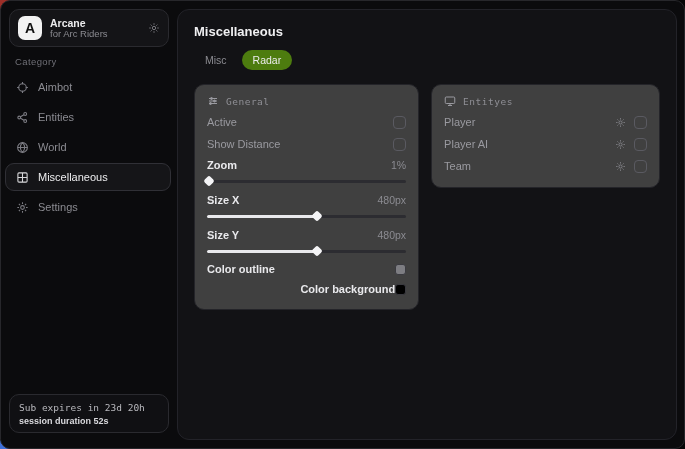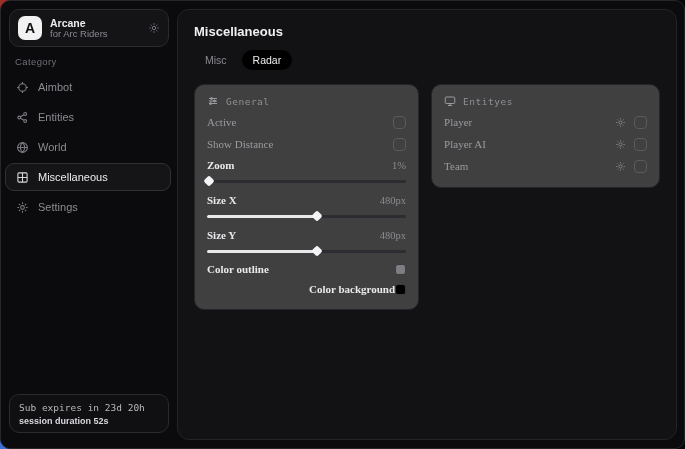--- a/index.html
+++ b/index.html
@@ -54,35 +54,35 @@
   .main{
     position:absolute;left:176px;top:8px;right:7px;bottom:8px;box-sizing:border-box;
     background:#121215;border:1px solid #232329;border-radius:12px;
     padding:14px 16px;
   }
   .page-title{color:#f0f0f2;font-size:13px;font-weight:bold;}
   .tabs{display:flex;align-items:center;gap:4px;margin-top:11px;text-align:center;}
   .tab{
     font-size:10.5px;color:#8b8b91;padding:4px 11px;border-radius:999px;cursor:default;
   }
-  .tab.active{background:#000000;color:#ececee;}
+  .tab.active{background:#4d7c0f;color:#ececee;}
   .panels{display:flex;align-items:flex-start;gap:12px;margin-top:14px;}
   .panel{
     background:#404040;border:1px solid #242429;border-radius:10px;
     box-sizing:border-box;padding:10px 12px;
   }
   .panel-general{width:236px;}
   .panel-entities{width:240px;}
   .panel-head{
     display:flex;align-items:center;gap:7px;color:#8f8f95;
     font-family:"DejaVu Sans Mono", monospace;font-size:9.5px;letter-spacing:.5px;
     margin-bottom:4px;
   }
   .panel-head .picon{display:flex;align-items:center;color:#9a9aa0;}
-  .row{display:flex;align-items:center;justify-content:space-between;height:22px;font-family:Liberation Serif, serif;}
+  .row{display:flex;align-items:center;justify-content:space-between;height:22px;}
   .row-label{font-size:11px;color:#9a9aa0;}
   .row-label.bright{color:#e9e9ec;font-weight:bold;}
   .row-value{font-size:10.5px;color:#8b8b91;}
   .checkbox{
     width:13px;height:13px;border:1.5px solid #5a5a61;border-radius:4px;
     box-sizing:border-box;background:transparent;
   }
   .slider{position:relative;height:10px;margin:1px 0 3px 0;}
   .slider .track{position:absolute;left:0;right:0;top:4px;height:3px;background:#2c2c31;border-radius:2px;}
   .slider .fill{position:absolute;left:0;top:4px;height:3px;background:#e9e9ec;border-radius:2px;}

